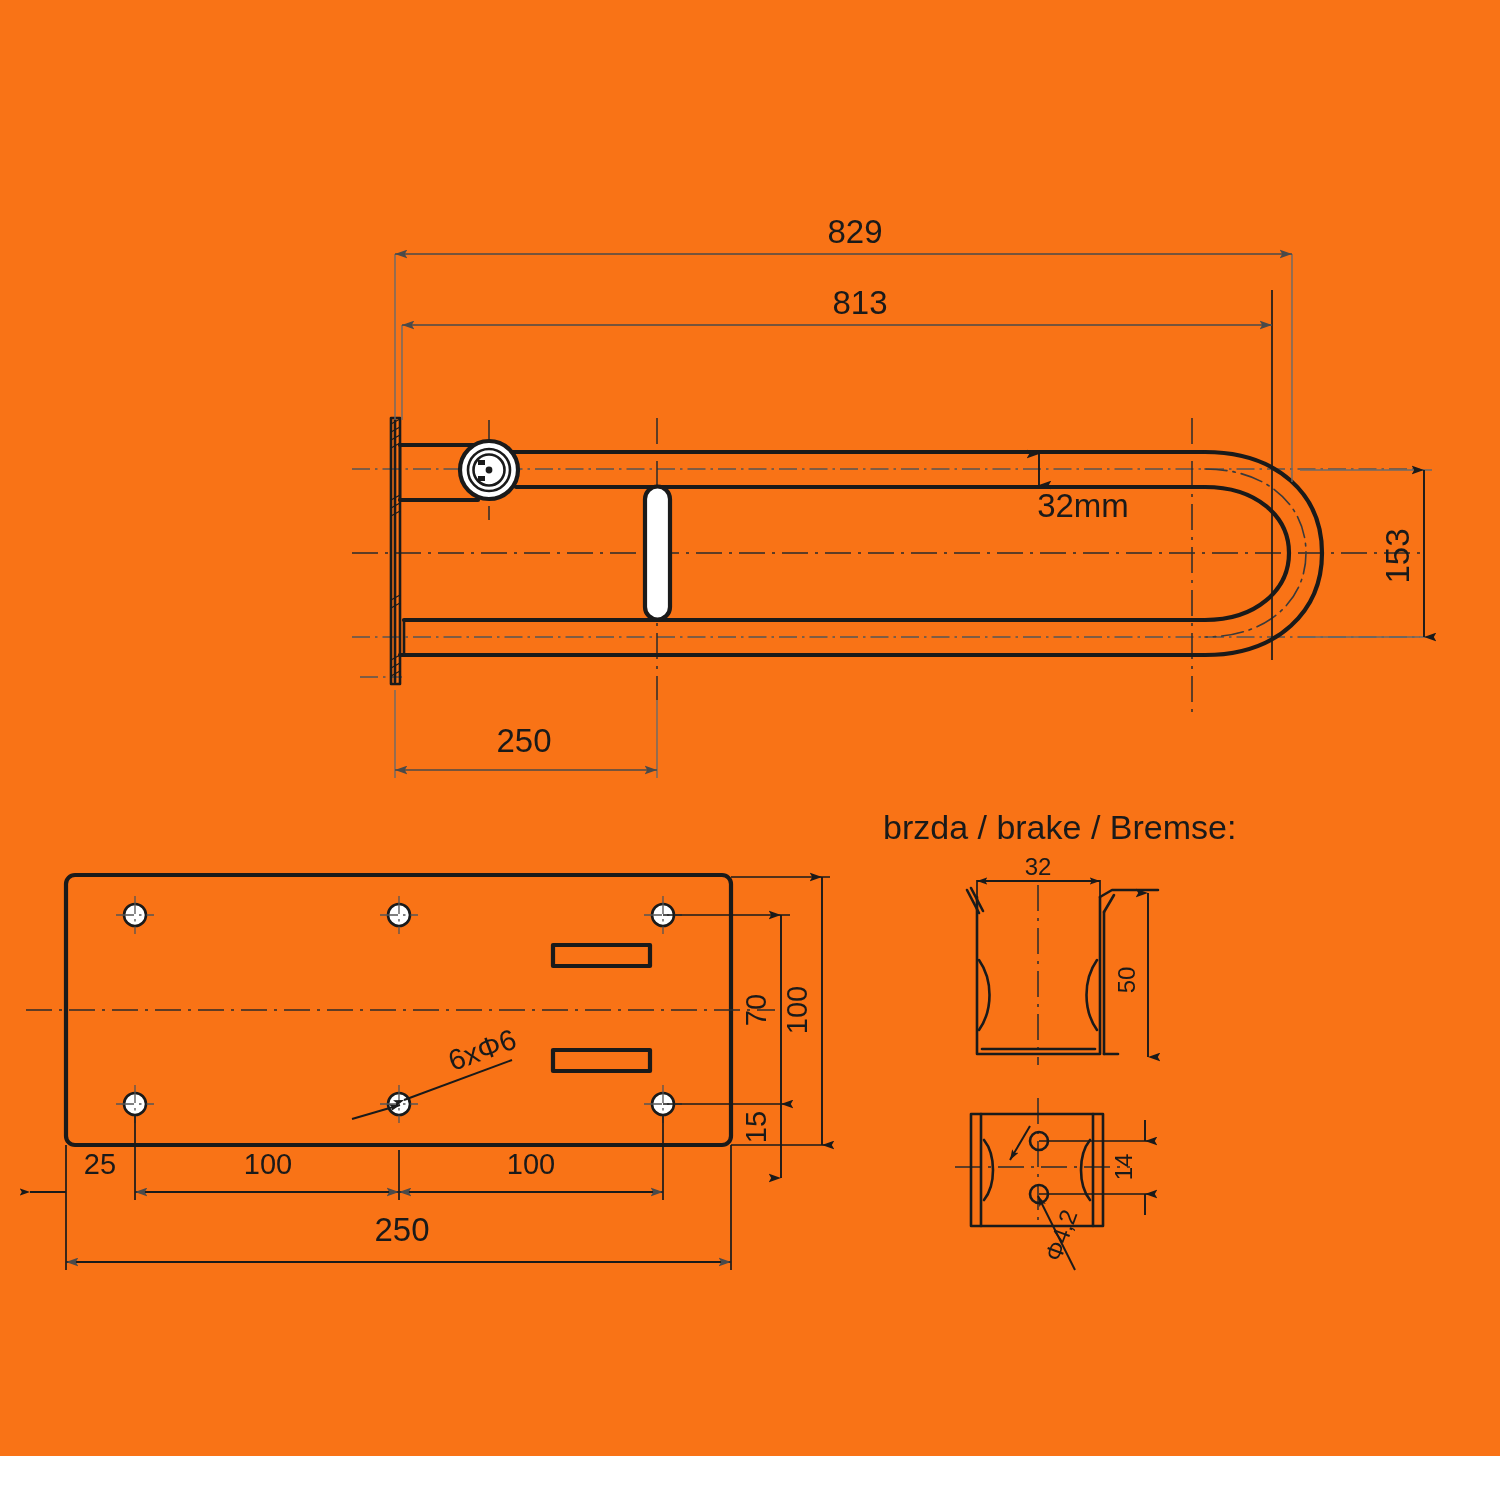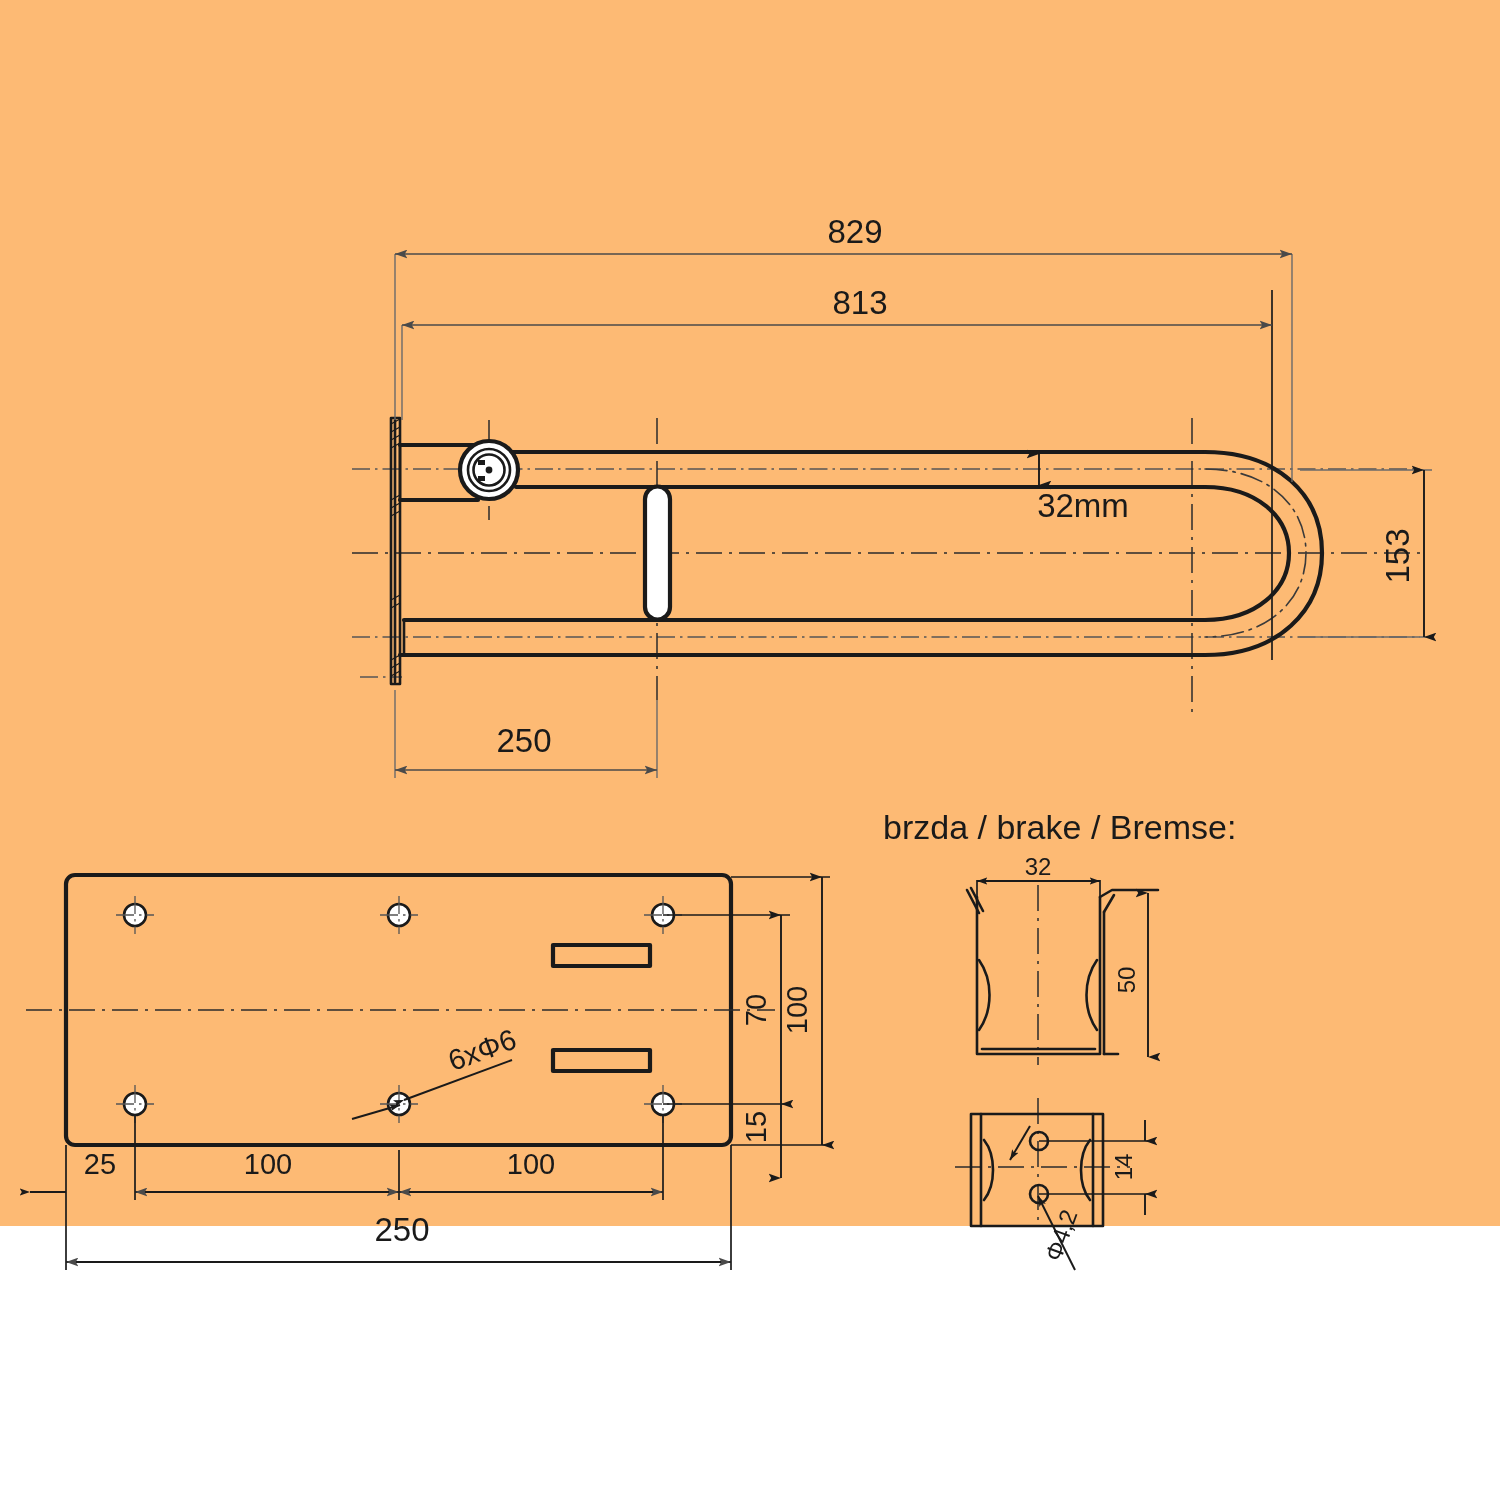--- a/index.html
+++ b/index.html
@@ -9,22 +9,22 @@
   }
   body {
     width: 1500px;
     height: 1500px;
     font-family: "Liberation Sans", sans-serif;
     overflow: hidden;
   }
   #sheet {
     position: relative;
     width: 1500px;
-    height: 1226px;
-    background: #fdba74;
+    height: 1456px;
+    background: #f97316;
   }
   svg.drawing {
     position: absolute;
     top: 0;
     left: 0;
     width: 1500px;
     height: 1500px;
   }
   .outline {
     fill: none;

